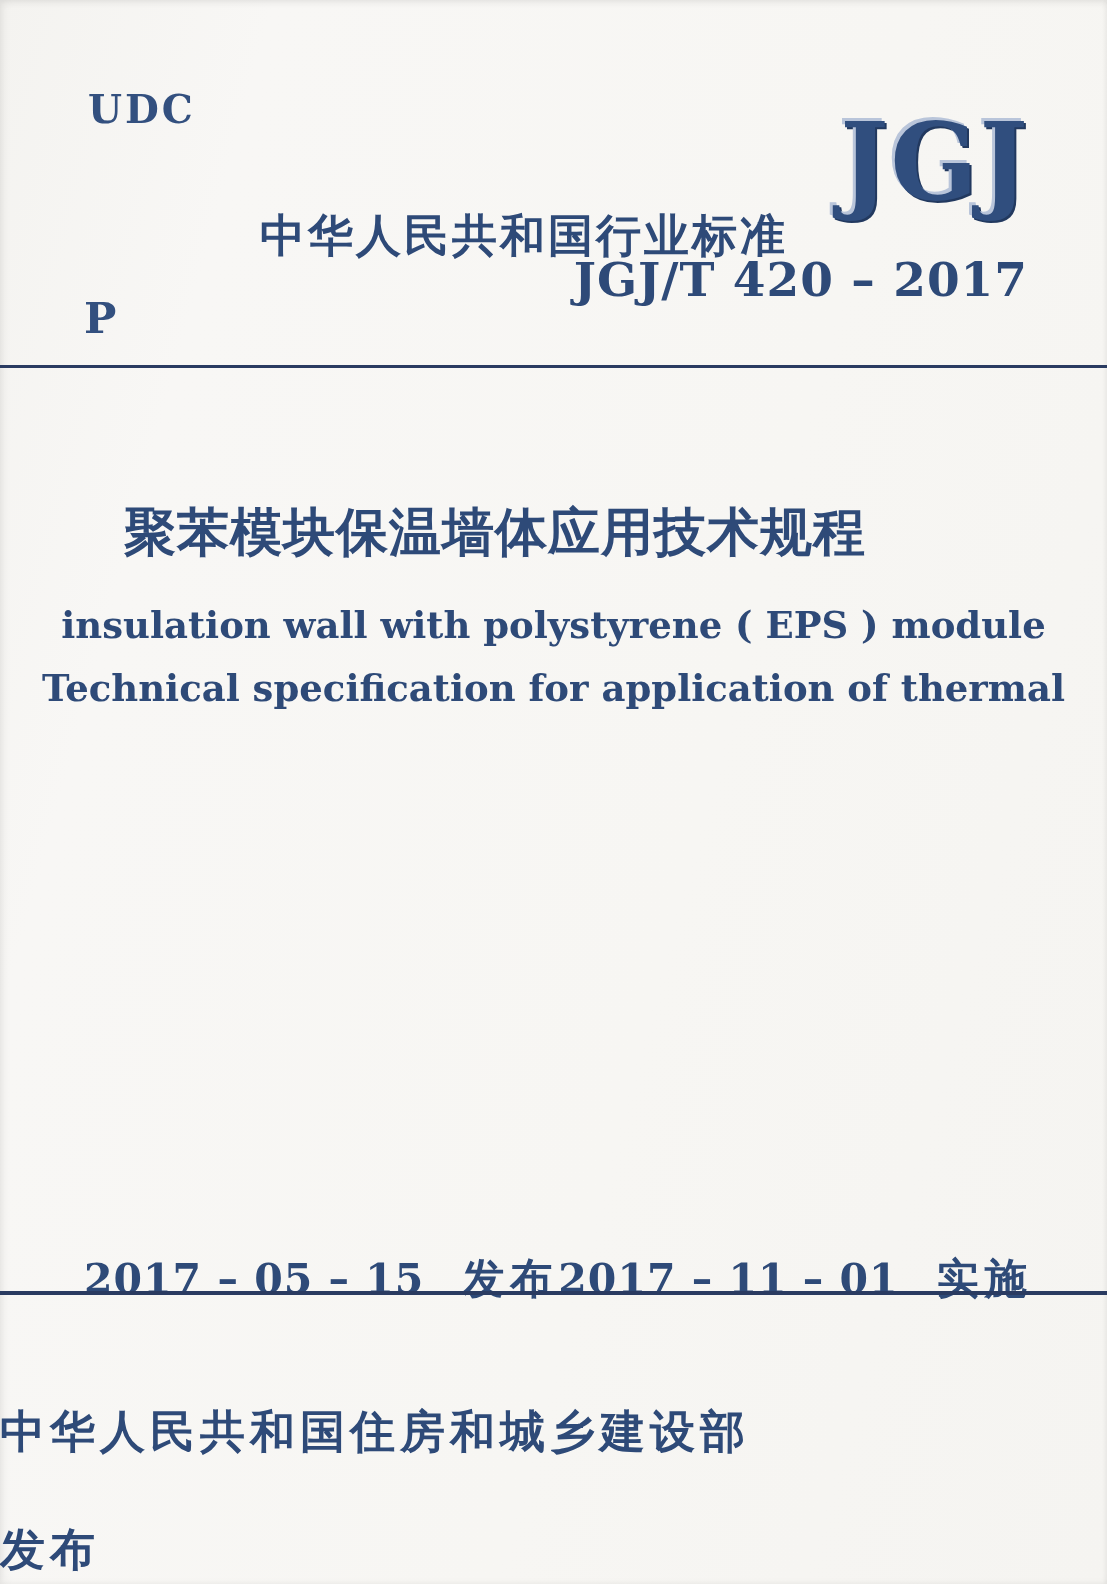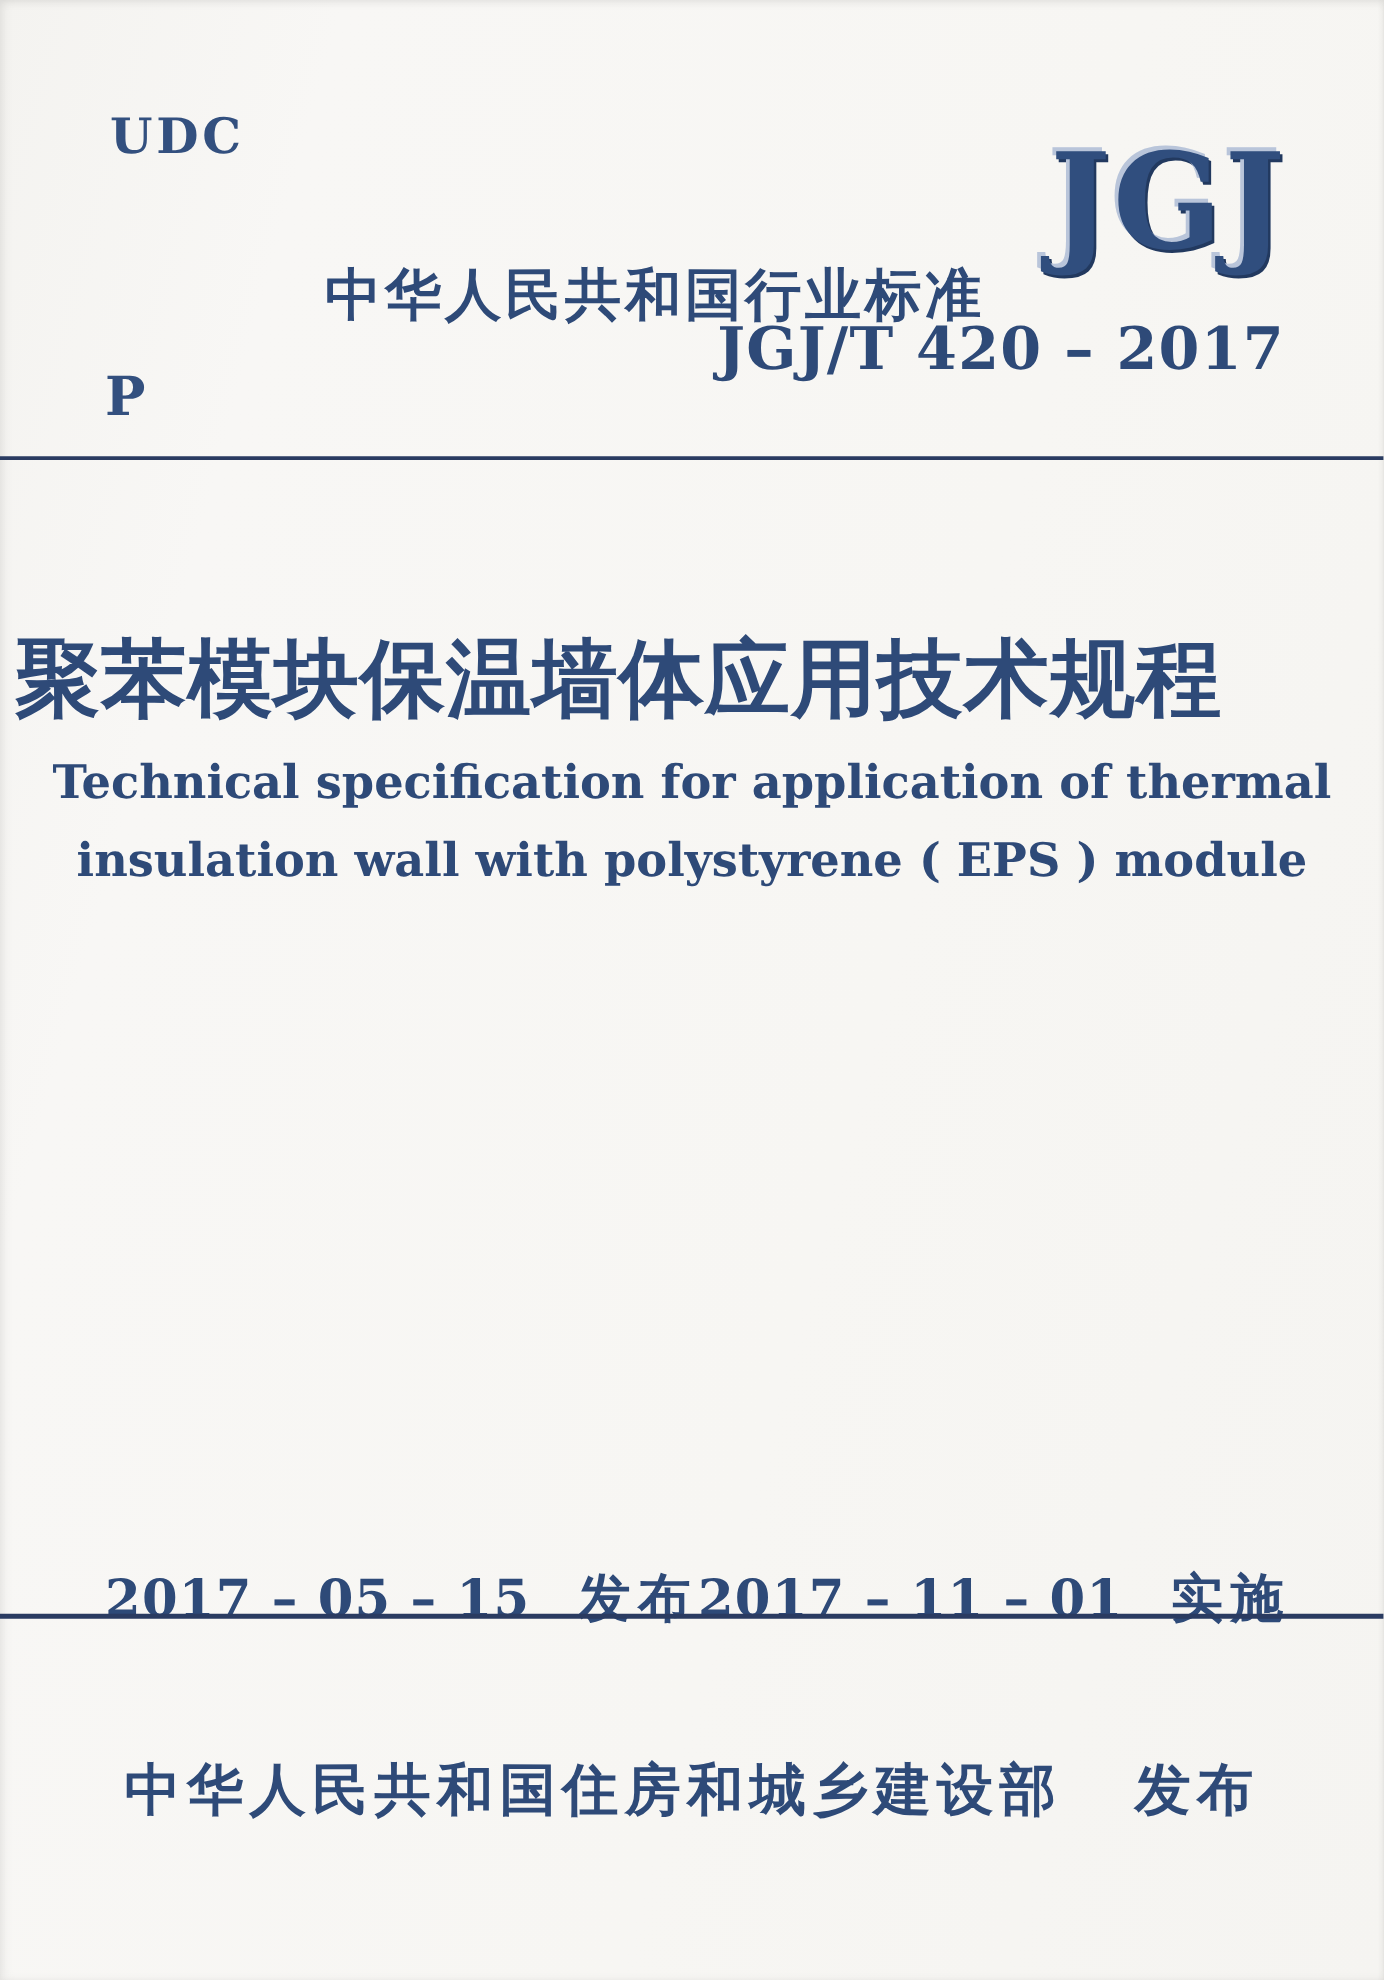--- a/index.html
+++ b/index.html
@@ -70,21 +70,21 @@
     left: 0; width: 1107px;
     background: #2a3b61;
   }
   .rule-top { top: 365px; height: 3px; }
   .rule-bottom { top: 1291px; height: 4px; }
 
   .title-cn {
     left: 0; top: 498px;
     width: 990px;
     text-align: center;
-    font-size: 68px; font-weight: 600;
+    font-size: 52px; font-weight: 600;
     letter-spacing: 1px;
     color: #2e4a78;
     white-space: nowrap;
   }
   .title-en {
     left: 0; top: 594px;
     width: 1107px;
     text-align: center;
     font-size: 37px; font-weight: 600;
     line-height: 63px;
@@ -122,20 +122,21 @@
     width: 1107px;
     display: flex;
     justify-content: center;
     align-items: baseline;
     gap: 58px;
     font-family: "DejaVu Sans", "Liberation Sans", sans-serif;
     font-size: 45px; font-weight: bold;
     letter-spacing: 5px;
     color: #2e4a78;
     white-space: nowrap;
+    flex-direction: column;
   }
 </style>
 </head>
 <body>
 
 <div class="page">
 
   <div class="abs udc">UDC</div>
 
   <div class="abs std-category">中华人民共和国行业标准</div>
@@ -145,22 +146,22 @@
   <div class="abs std-code">JGJ/T 420 – 2017</div>
 
 
   <div class="abs p-code">P</div>
 
   <div class="abs rule rule-top"></div>
 
   <div class="abs title-cn">聚苯模块保温墙体应用技术规程</div>
 
   <div class="abs title-en">
+    <div>insulation wall with polystyrene ( EPS ) module</div>
     <div>Technical specification for application of thermal</div>
-    <div>insulation wall with polystyrene ( EPS ) module</div>
   </div>
 
   <div class="abs dates-row">
     <div class="date-group">
       <span class="date-value">2017 – 05 – 15</span>
       <span class="date-label">发布</span>
     </div>
     <div class="date-group">
       <span class="date-value">2017 – 11 – 01</span>
       <span class="date-label">实施</span>

